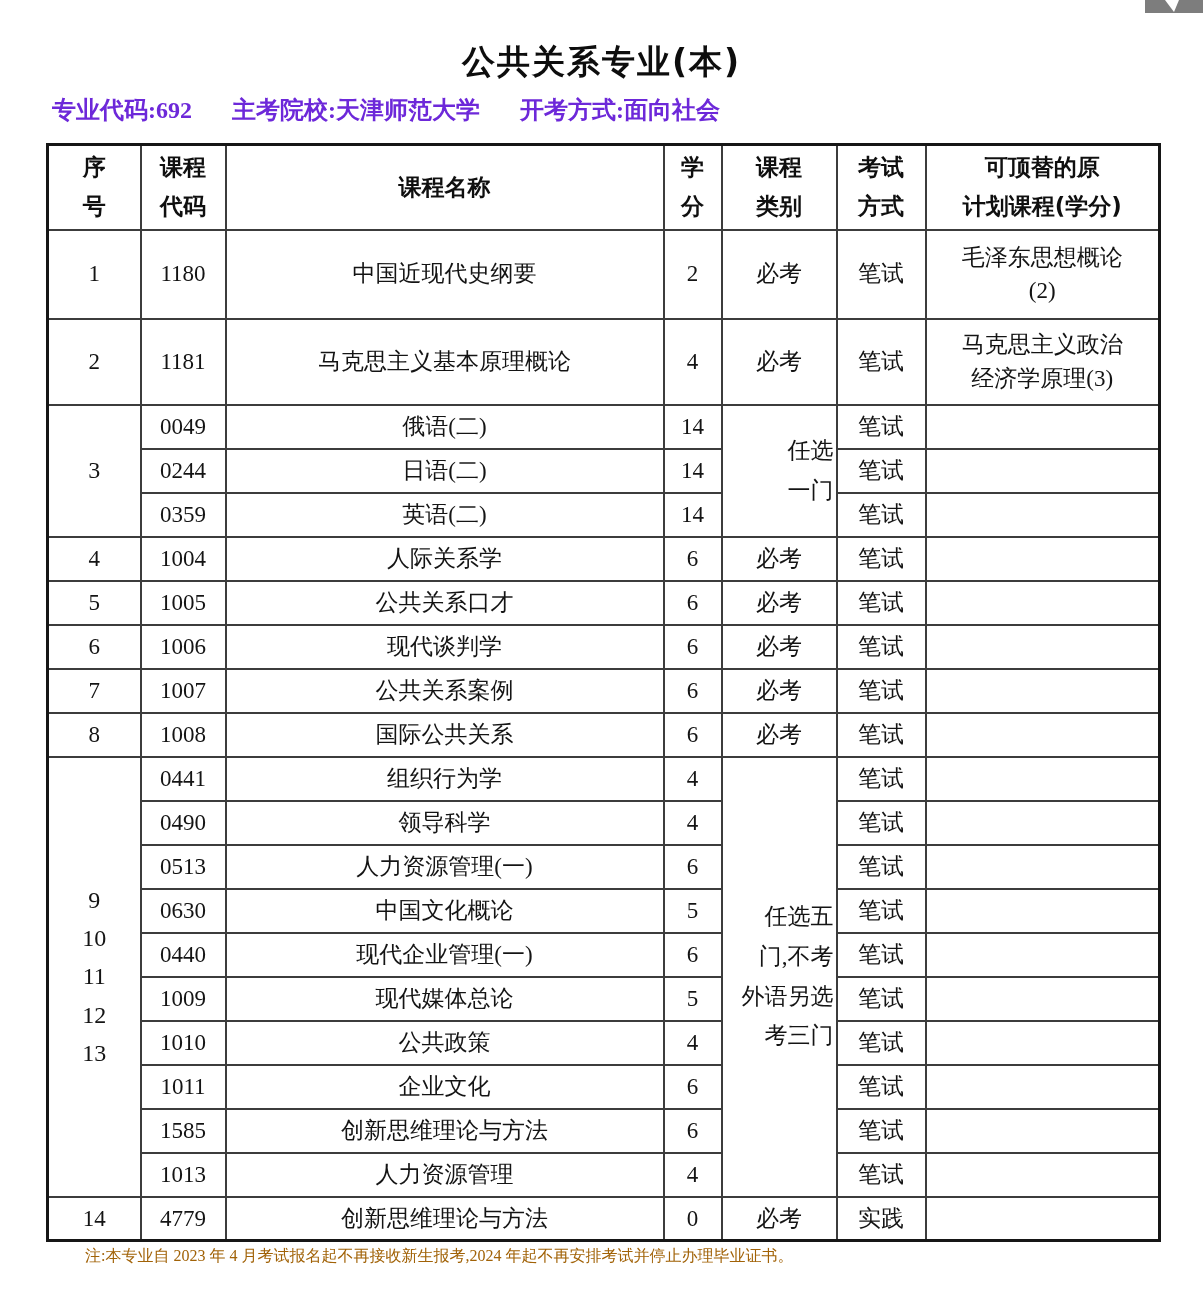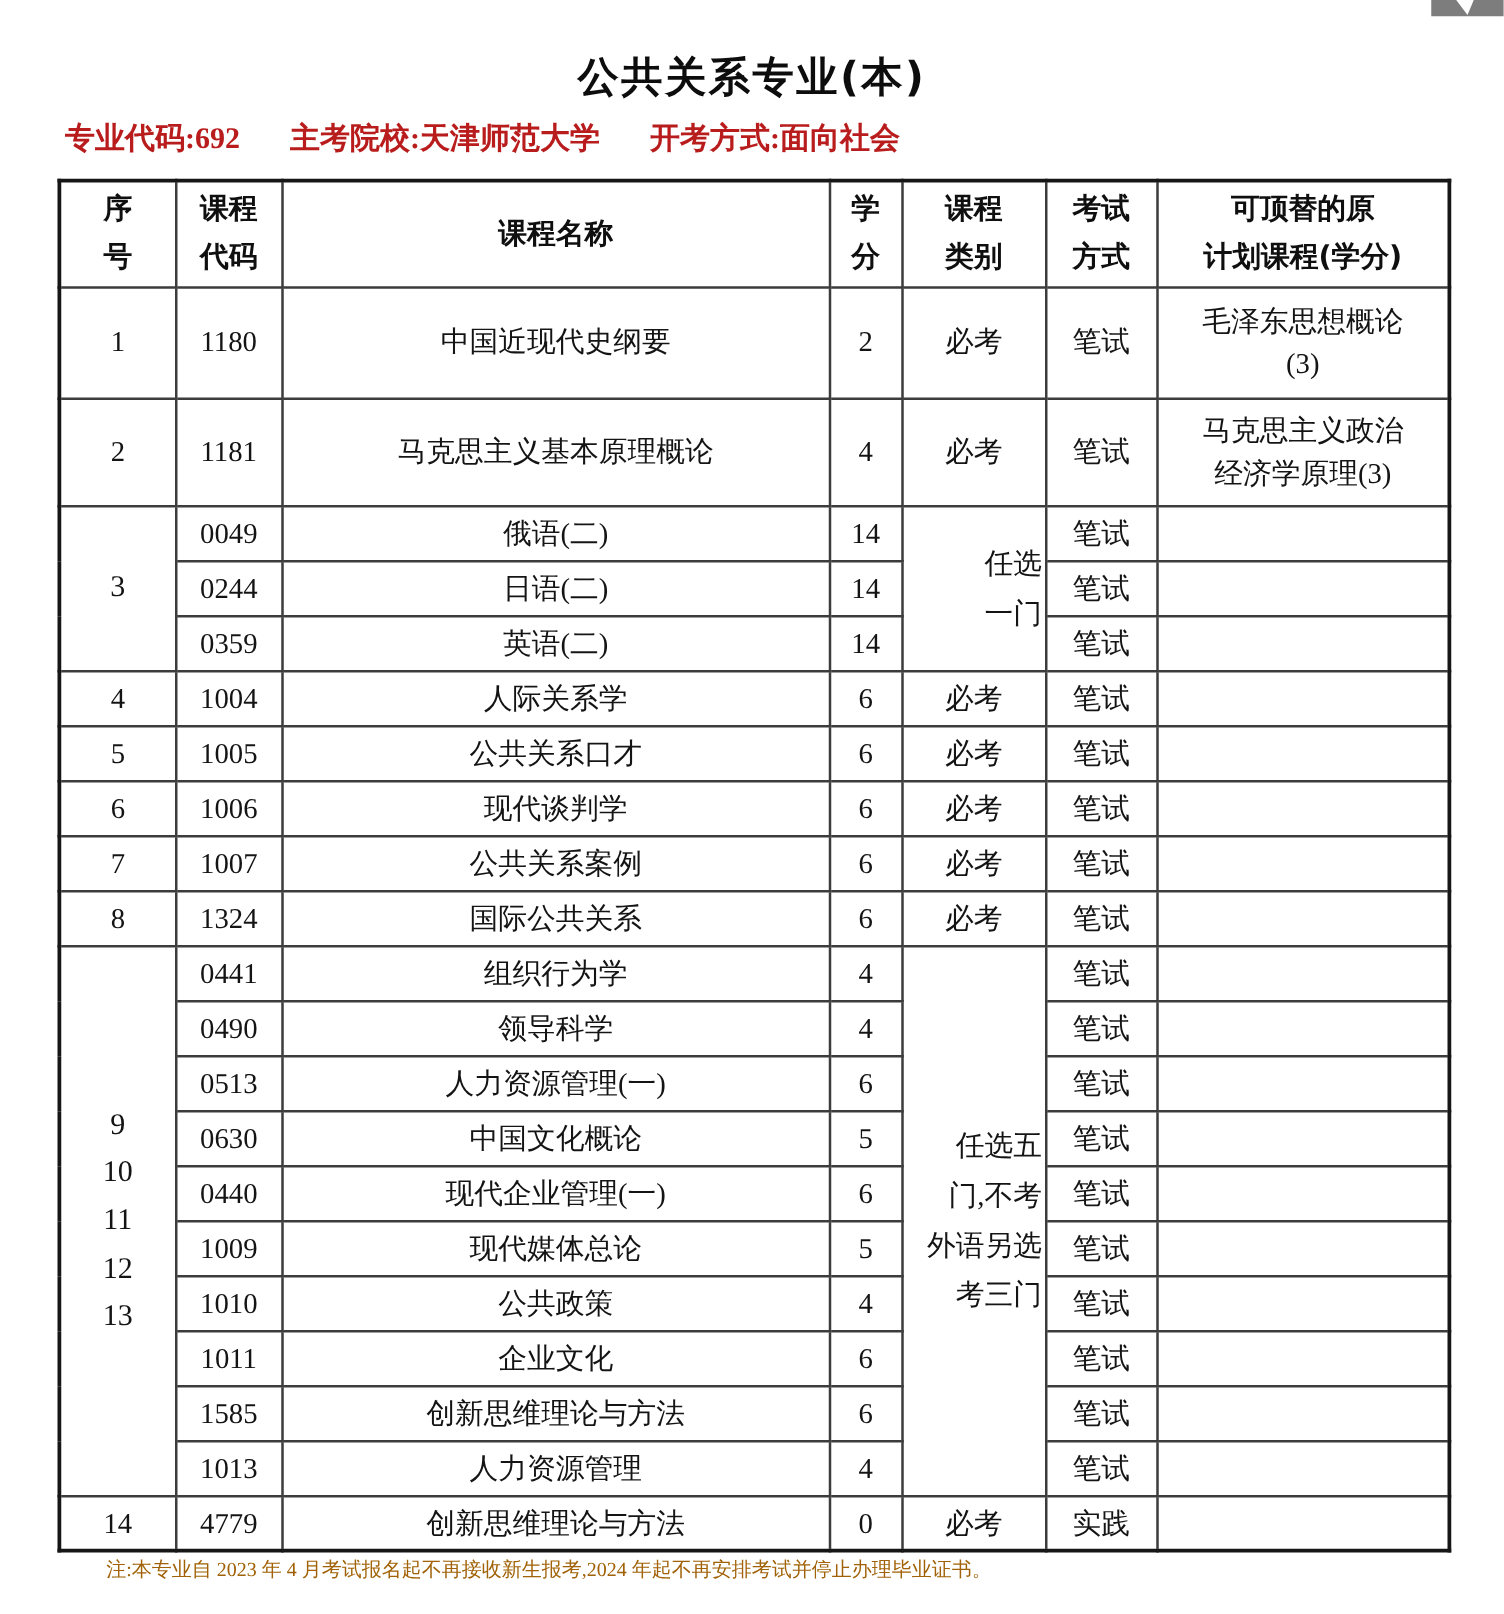--- a/index.html
+++ b/index.html
@@ -16,21 +16,21 @@
     border-left:9px solid transparent;border-right:5px solid transparent;
     border-top:12px solid #ffffff;
   }
   .page-title{
     position:absolute;top:40px;left:0;width:100%;text-align:center;
     font-family:"DejaVu Sans","Liberation Sans",sans-serif;
     font-size:33px;font-weight:700;letter-spacing:2px;color:#0d0d0d;
   }
   .meta-line{
     position:absolute;top:94px;left:52px;font-size:24px;font-weight:600;
-    color:#b91c1c;white-space:nowrap;
+    color:#6d28d9;white-space:nowrap;
   }
   .meta-line .seg{margin-right:34px;}
   table.course-table{
     position:absolute;left:46px;top:143px;width:1112px;
     border-collapse:collapse;table-layout:fixed;
     border:3px solid #161616;
   }
   .course-table th,.course-table td{
     border:2px solid #3c3c3c;
     text-align:center;vertical-align:middle;
@@ -95,21 +95,21 @@
     </tr>
 
     <tr class="rh1">
       <td>1</td>
       <td>1180</td>
       <td>中国近现代史纲要</td>
       <td>2</td>
       <td>必考</td>
       <td>笔试</td>
       <td class="pre">毛泽东思想概论
-(3)</td>
+(2)</td>
     </tr>
 
     <tr class="rh2">
       <td>2</td>
       <td>1181</td>
       <td>马克思主义基本原理概论</td>
       <td>4</td>
       <td>必考</td>
       <td>笔试</td>
       <td class="pre">马克思主义政治
@@ -172,21 +172,21 @@
       <td>7</td>
       <td>1007</td>
       <td>公共关系案例</td>
       <td>6</td>
       <td>必考</td>
       <td>笔试</td>
       <td></td>
     </tr>
     <tr class="rs">
       <td>8</td>
-      <td>1324</td>
+      <td>1008</td>
       <td>国际公共关系</td>
       <td>6</td>
       <td>必考</td>
       <td>笔试</td>
       <td></td>
     </tr>
 
     <tr class="rs">
       <td rowspan="10" class="pre seq-span">9
 10

